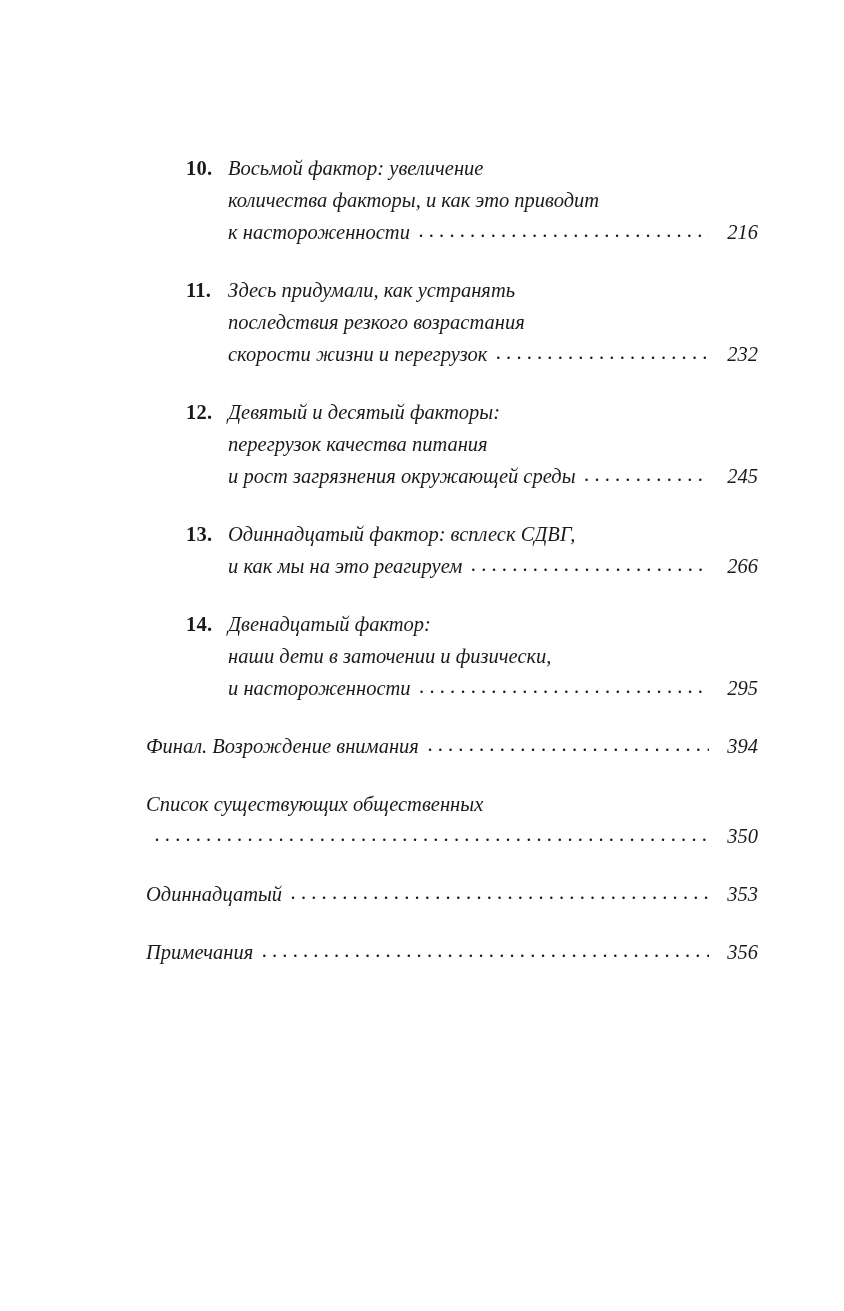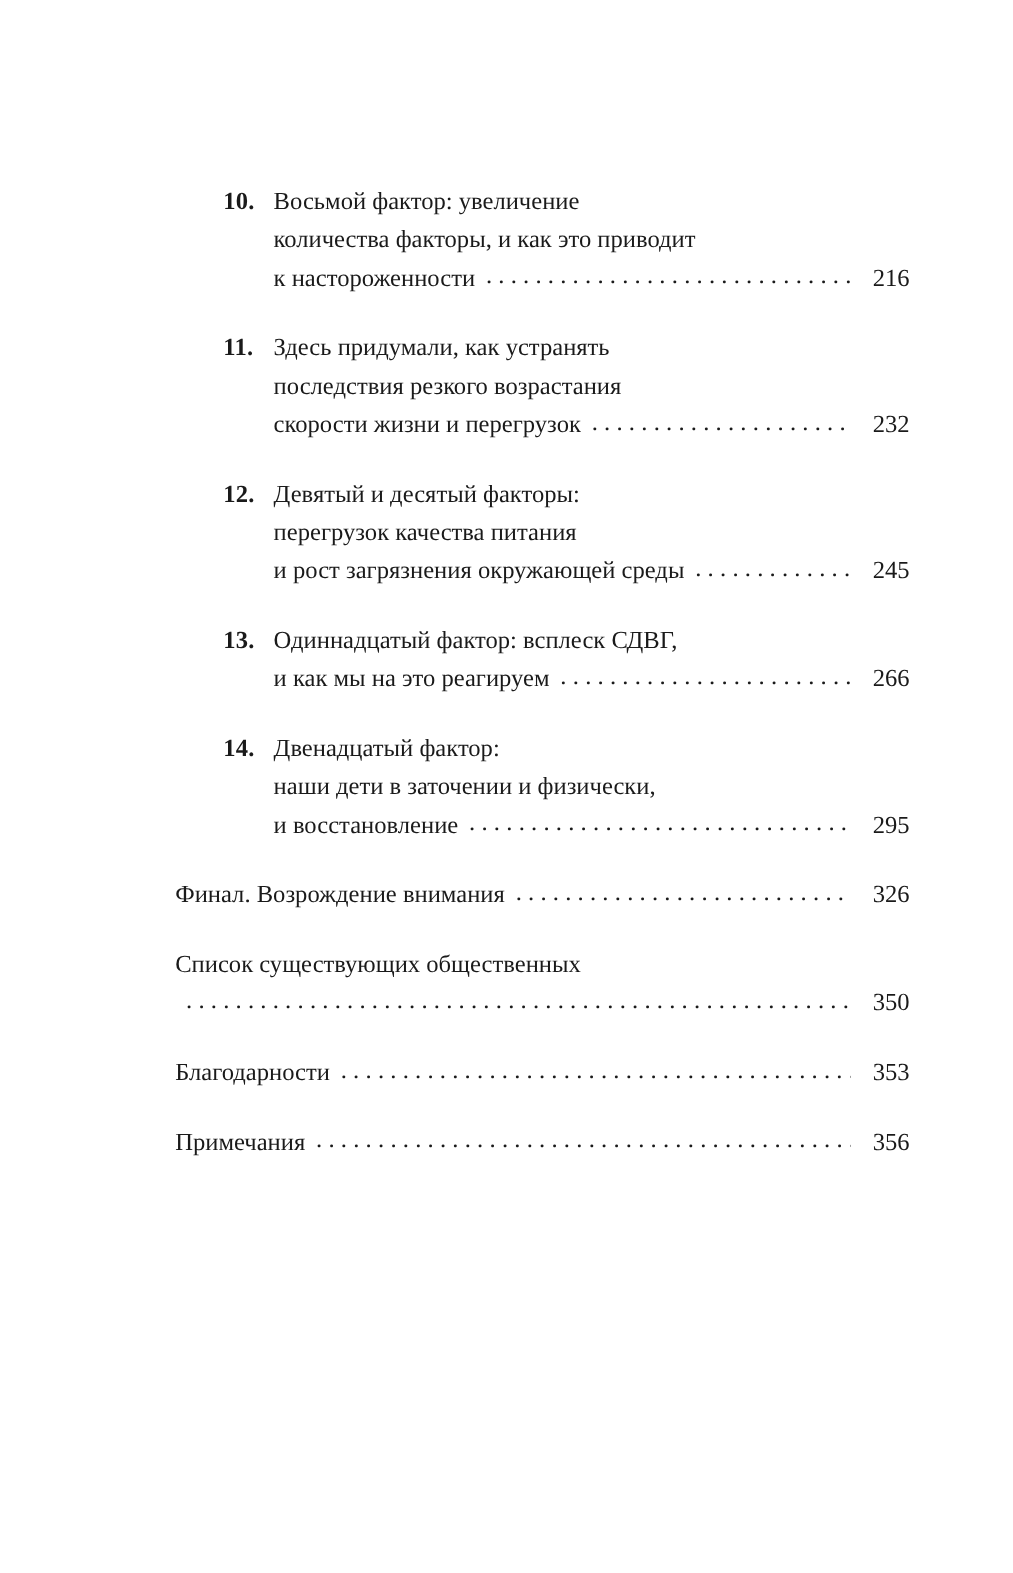--- a/index.html
+++ b/index.html
@@ -46,20 +46,21 @@
   .body {
     flex: 1 1 auto;
     min-width: 0;
   }
   .line {
     display: flex;
     align-items: baseline;
     font-size: 20.5px;
     line-height: 32px;
     white-space: nowrap;
+    font-style: italic;
   }
   .line .txt {
     flex: 0 0 auto;
   }
   .line .leader {
     flex: 1 1 auto;
     overflow: hidden;
     white-space: nowrap;
     margin: 0 7px 0 9px;
     position: relative;
@@ -177,50 +178,50 @@
           <span class="txt">Двенадцатый фактор:</span>
           <span class="leader">..............................</span>
           <span class="pg"></span>
         </div>
         <div class="line nodots">
           <span class="txt">наши дети в заточении и физически,</span>
           <span class="leader">..............................</span>
           <span class="pg"></span>
         </div>
         <div class="line">
-          <span class="txt">и восстановление</span>
+          <span class="txt">и настороженности</span>
           <span class="leader">..............................................................</span>
           <span class="pg">295</span>
         </div>
       </div>
     </div>
 
     <div class="plain">
       <div class="line">
         <span class="txt">Финал. Возрождение внимания</span>
         <span class="leader">..............................................................</span>
-        <span class="pg">326</span>
+        <span class="pg">394</span>
       </div>
     </div>
 
     <div class="plain">
       <div class="line nodots">
         <span class="txt">Список существующих общественных</span>
         <span class="leader">..............................</span>
         <span class="pg"></span>
       </div>
       <div class="line">
         <span class="leader">..............................................................</span>
         <span class="pg">350</span>
       </div>
     </div>
 
     <div class="plain">
       <div class="line">
-        <span class="txt">Благодарности</span>
+        <span class="txt">Одиннадцатый</span>
         <span class="leader">..............................................................</span>
         <span class="pg">353</span>
       </div>
     </div>
 
     <div class="plain">
       <div class="line">
         <span class="txt">Примечания</span>
         <span class="leader">..............................................................</span>
         <span class="pg">356</span>

